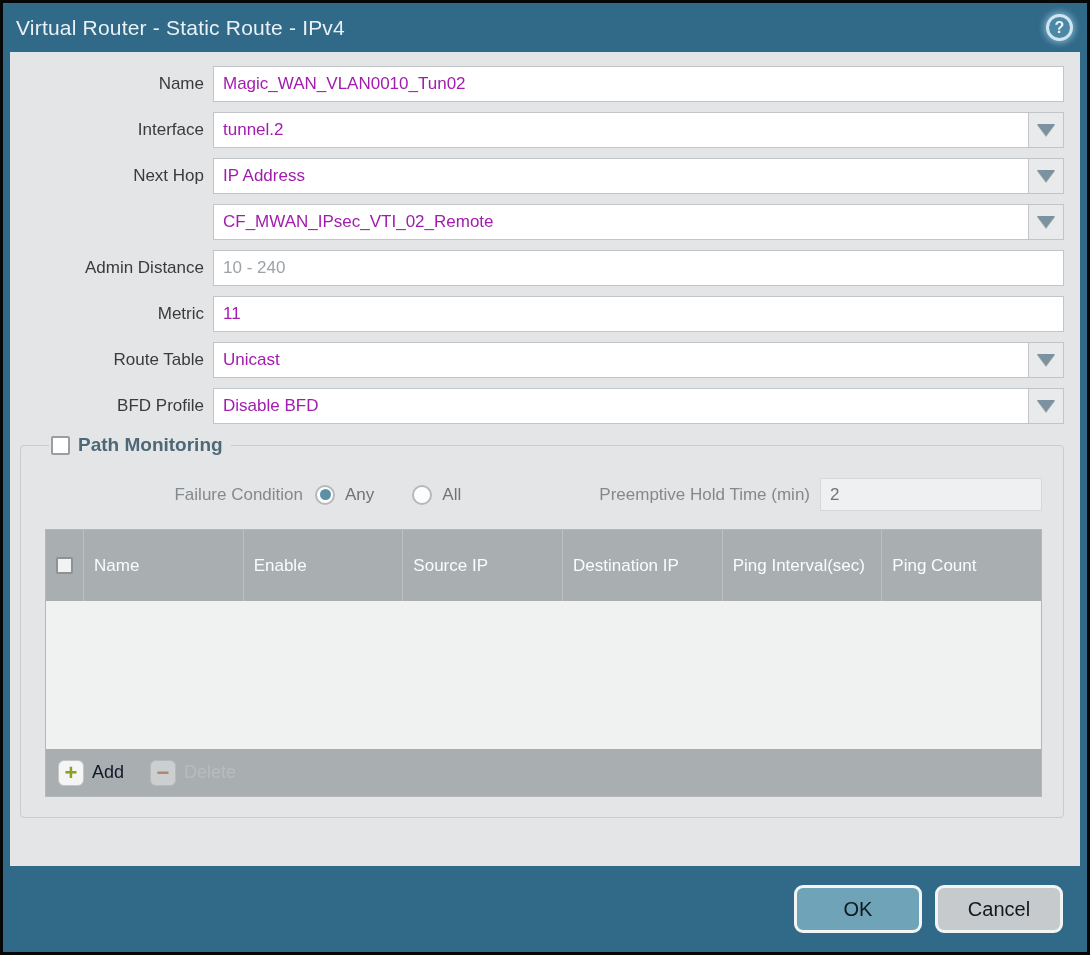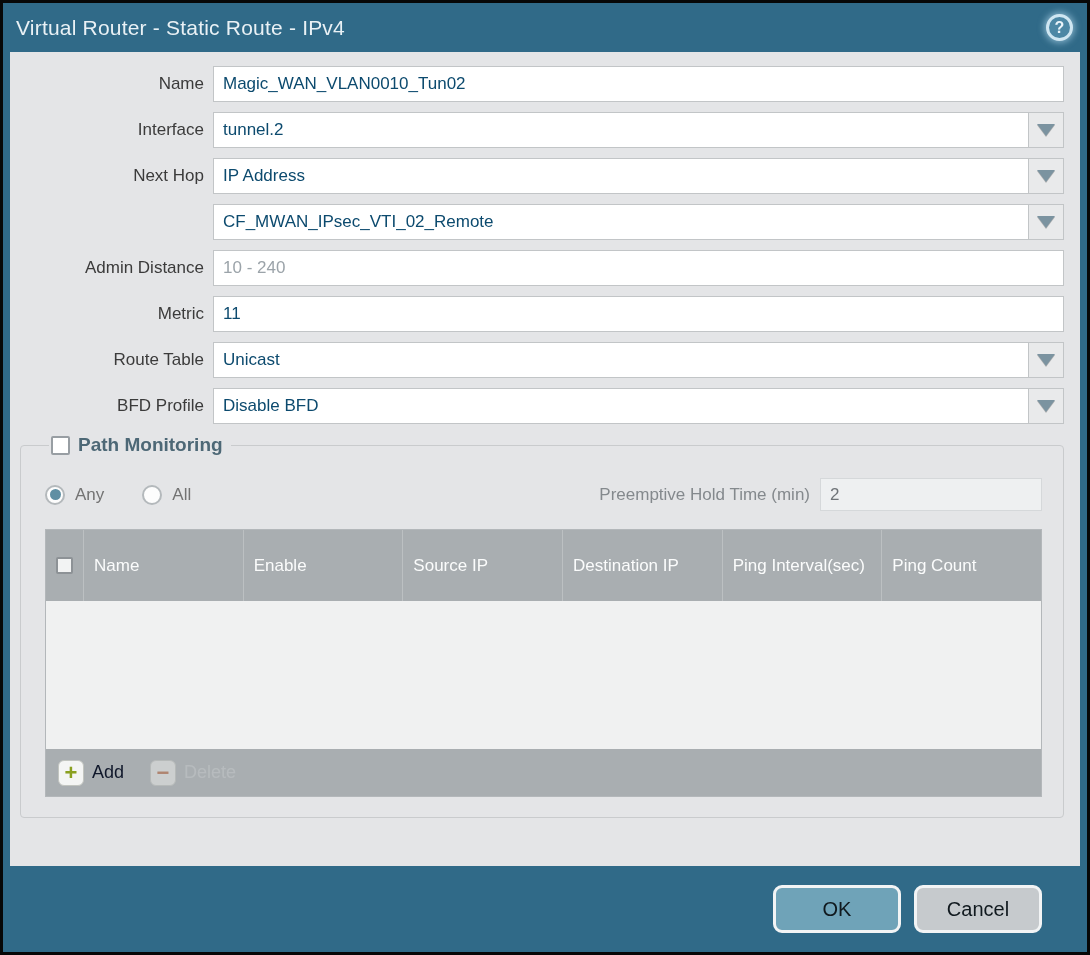--- a/index.html
+++ b/index.html
@@ -50,21 +50,21 @@
     padding-right: 9px;
     font-size: 17px; color: #3b3b3b;
     white-space: nowrap;
   }
   .field { flex: 1 1 auto; display: flex; height: 36px; }
   .txt {
     flex: 1 1 auto; height: 36px;
     border: 1px solid #c2c5c7;
     background: #fff;
     font-family: "Liberation Sans", sans-serif;
-    font-size: 17px; color: #0c4a6e;
+    font-size: 17px; color: #a21caf;
     padding: 0 9px;
     outline: none;
     min-width: 0;
   }
   .txt::placeholder { color: #9ba3a9; opacity: 1; }
   .dd-btn {
     flex: 0 0 35px; height: 36px;
     background: #e9eaeb;
     border: 1px solid #c2c5c7; border-left: none;
     display: flex; align-items: center; justify-content: center;
@@ -166,21 +166,21 @@
   .add .tool-ico { color: #8aa020; }
   .add .tool-lbl { color: #0f172a; font-size: 18px; }
   .del { opacity: .55; cursor: default; }
   .del .tool-ico { color: #b4643c; background: #e9eae8; }
   .del .tool-lbl { color: #c3c7c9; font-size: 18px; }
   
   .footer {
     flex: 0 0 86px;
     display: flex; align-items: center; justify-content: flex-end;
     gap: 13px;
-    padding: 0 45px;
+    padding: 0 24px;
   }
   .btn {
     min-width: 128px; height: 48px;
     border-radius: 9px;
     border: 3px solid #f2f4f5;
     font-family: "Liberation Sans", sans-serif;
     font-size: 20px; color: #10191e;
     cursor: pointer;
   }
   .btn-ok { background: #6fa3b8; }
@@ -270,20 +270,21 @@
       </span>
     </div>
 
     <fieldset class="pm">
       <legend>
         <span class="checkbox"></span>
         <span>Path Monitoring</span>
       </legend>
 
       <div class="pm-cond-row">
+        <span class="pm-cond-label">Failure Condition</span>
         <span class="radio-group">
           <span class="radio-opt">
             <span class="radio">
                 <span class="dot"></span>
               </span>
             <span>Any</span>
           </span>
           <span class="radio-opt">
             <span class="radio"></span>
             <span>All</span>

